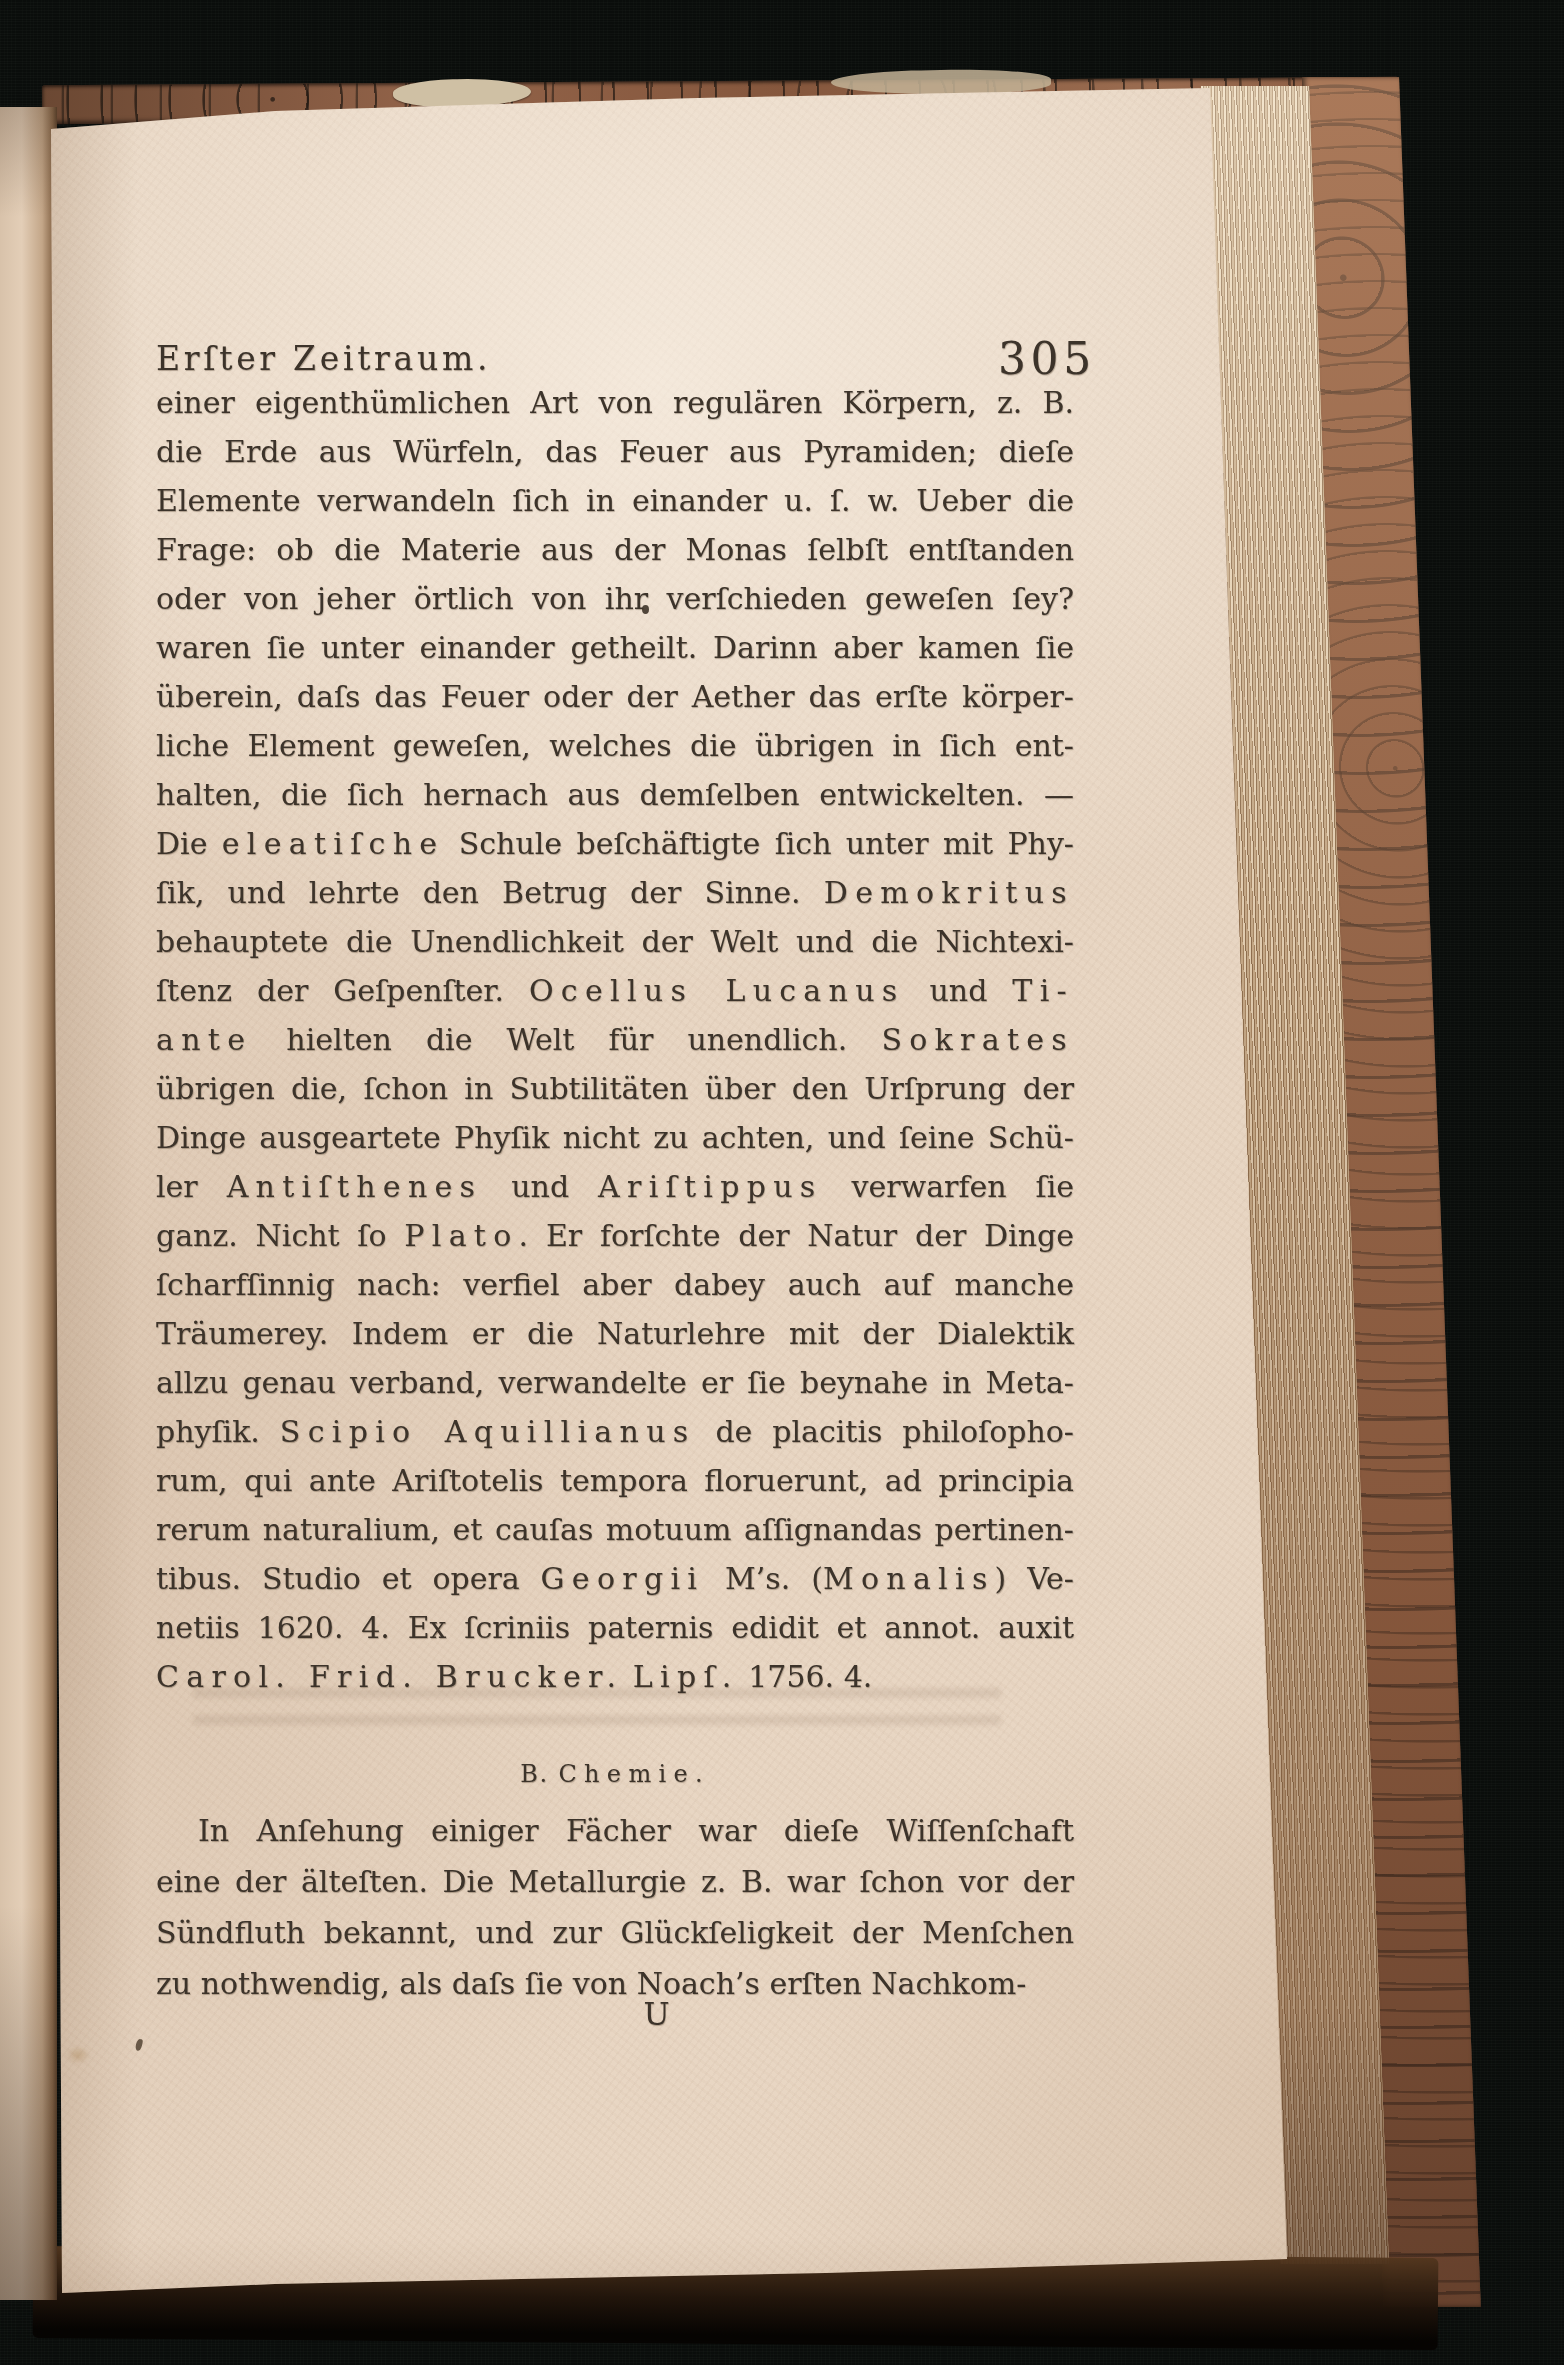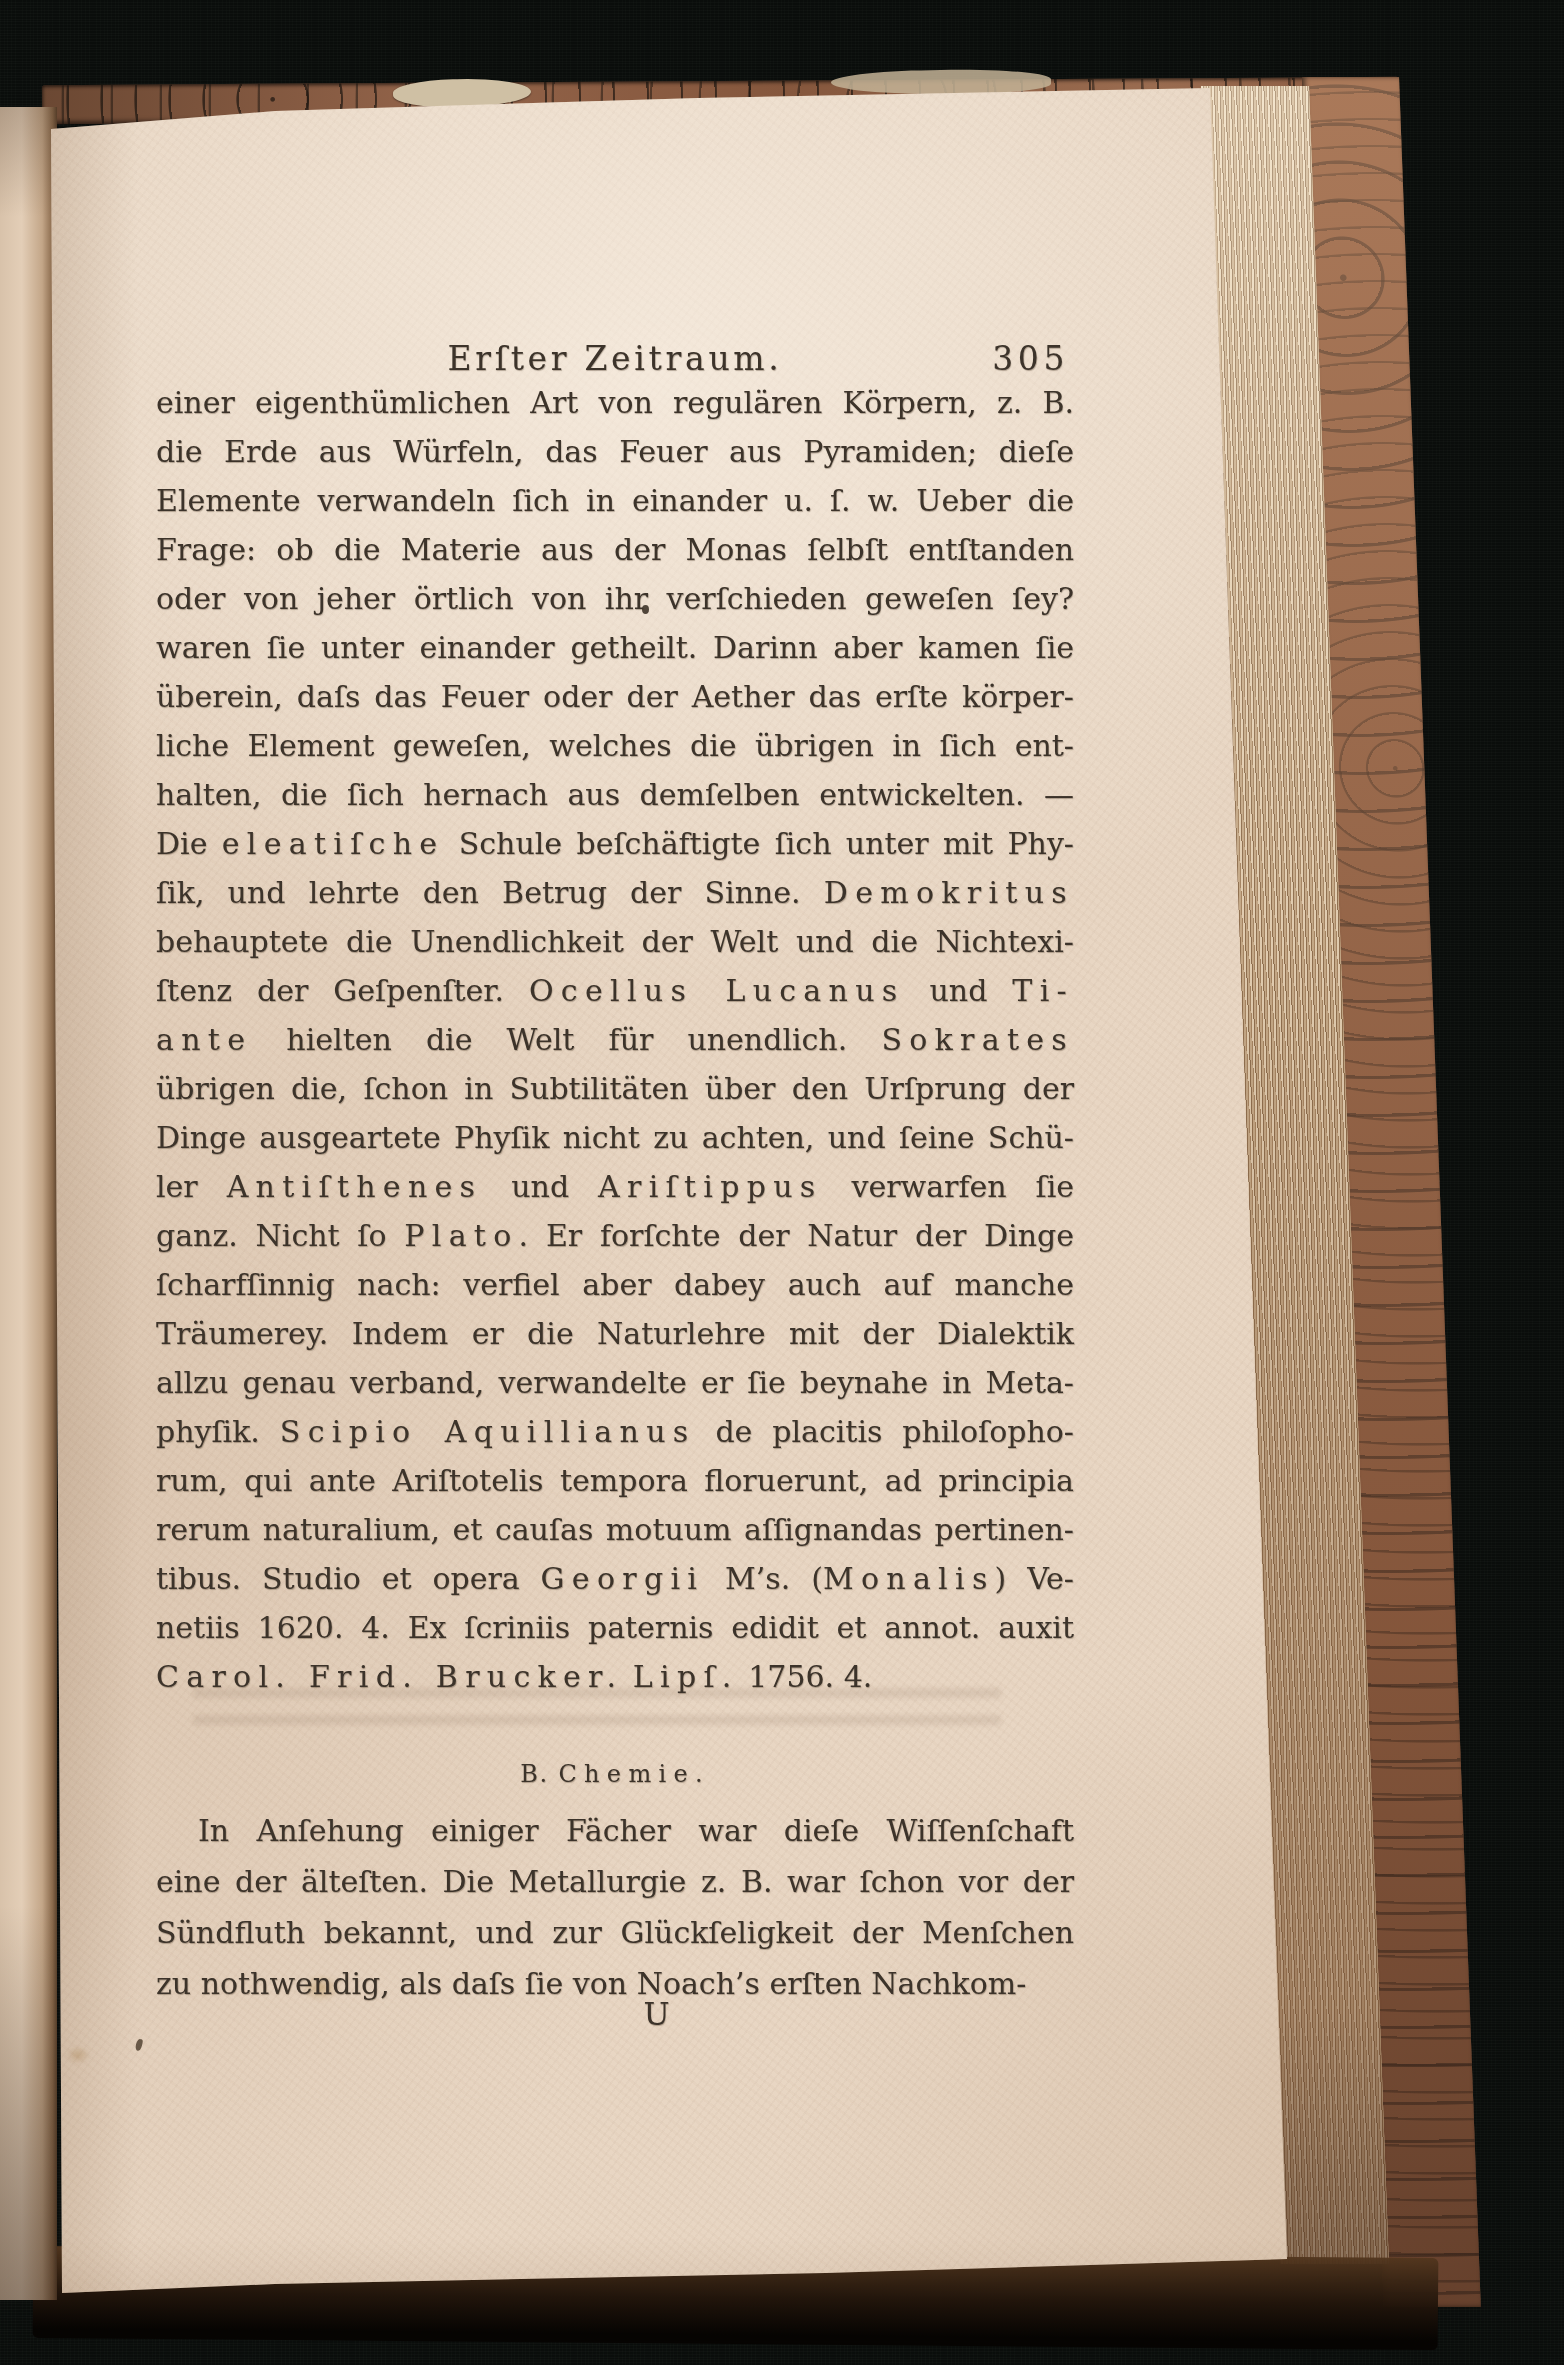--- a/index.html
+++ b/index.html
@@ -61,24 +61,24 @@
   .ink-dot{position:absolute;left:642px;top:605px;width:7.3px;height:9.2px;border-radius:50%;background:#352a20;opacity:.85;}
   .margin-mark{position:absolute;left:136px;top:2039px;width:6.4px;height:12px;border-radius:60% 40% 60% 60%;
     background:#4a3b2b;transform:rotate(14deg);opacity:.8;}
   .stain1{position:absolute;left:301px;top:1974px;width:40px;height:27.5px;border-radius:50%;
     background:radial-gradient(closest-side, rgba(168,124,48,.35), rgba(168,124,48,0));filter:blur(1.8px);}
   .stain2{position:absolute;left:66px;top:2046px;width:24px;height:18.4px;border-radius:50%;
     background:radial-gradient(closest-side, rgba(150,105,45,.30), rgba(150,105,45,0));filter:blur(1.8px);}
 
   .page-text{color:#3c332a;font-family:"DejaVu Serif", serif;
     text-shadow:0.6px 0.7px 0.9px rgba(62,46,30,0.35);}
-  .running-header{position:absolute;left:156px;top:336px;width:918px;text-align:center;
+  .running-header{position:absolute;left:156px;top:336px;width:918px;
     font-size:33px;letter-spacing:3.7px;line-height:46px;}
-  .page-number{position:absolute;left:950px;top:336px;width:119px;font-size:33px;
-    letter-spacing:4.6px;line-height:46px;text-align:right;}
+  .page-number{position:absolute;left:998px;top:336px;width:119px;font-size:44px;
+    letter-spacing:4.6px;line-height:46px;text-align:left;}
   .lines{position:absolute;left:156px;width:918px;font-size:30px;}
   #main-lines{top:378px;}
   #main-lines .line{height:49px;line-height:49px;}
   #heading{top:1750px;font-size:24px;}
   #heading .line{height:48px;line-height:48px;text-align:center;text-align-last:center;letter-spacing:1.8px;}
   #section-lines{top:1805px;}
   #section-lines .line{height:51px;line-height:51px;}
   .line{text-align:justify;text-align-last:justify;white-space:normal;overflow:visible;}
   .line.end{text-align-last:left;}
   .line.indent{text-indent:42px;}

